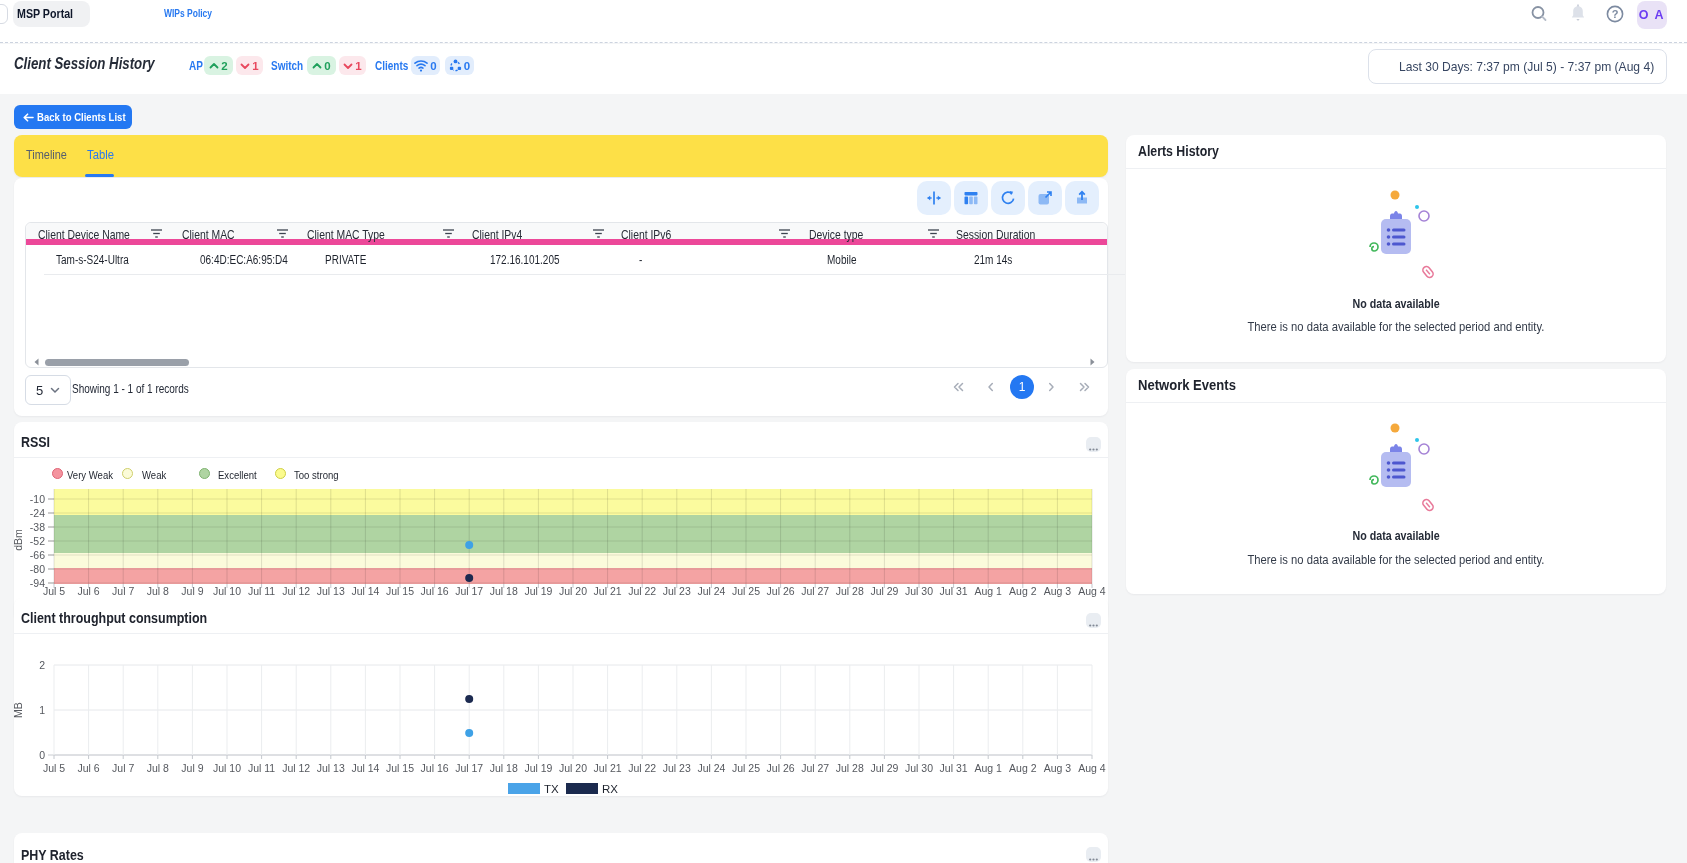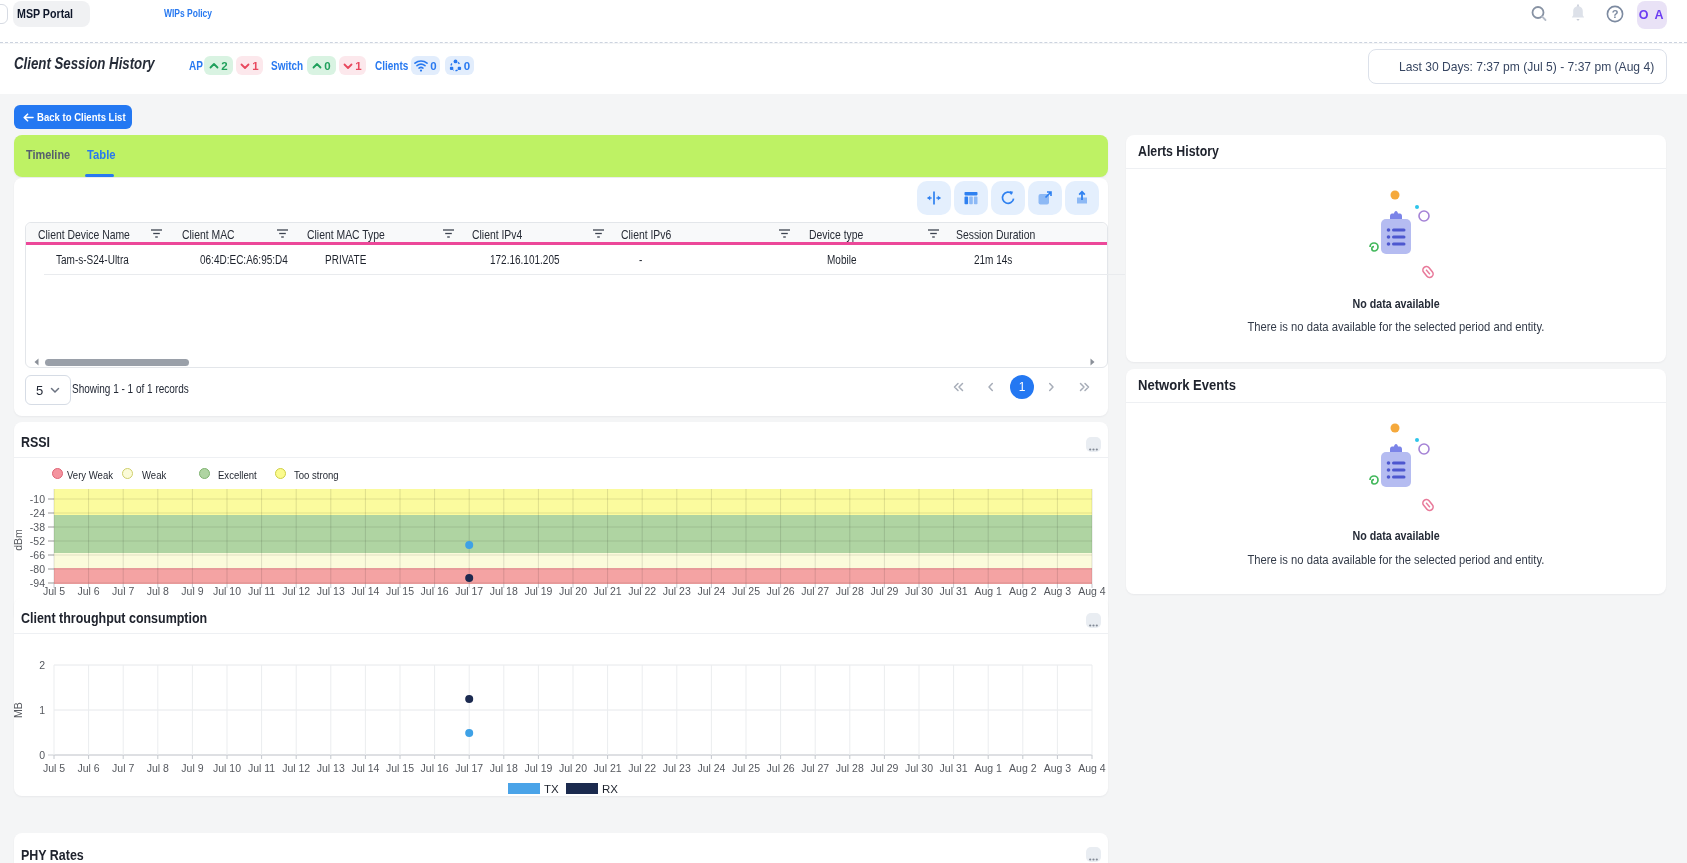--- a/index.html
+++ b/index.html
@@ -13,29 +13,29 @@
 #avatar { position:absolute; left:1637px; top:1px; width:30px; height:28px; background:#e9e2f6; border-radius:8px; color:#6c3df2; font-size:12.5px; font-weight:bold; text-align:center; line-height:28px; letter-spacing:1.5px; }
 #titlebar { position:absolute; left:0; top:44px; width:1687px; height:50px; background:#fff; }
 #pagetitle { position:absolute; left:14px; top:10px; font-size:17px; font-weight:bold; color:#252b37;font-style:italic; }
 .entlabel { position:absolute; top:15px; font-size:12.5px; font-weight:bold; color:#2879f0; }
 .pill { position:absolute; top:12px; height:19px; border-radius:6px; font-size:11.5px; font-weight:bold; display:flex; align-items:center; justify-content:center; gap:2px; }
 .pill.green { background:#d9f3e2; color:#1fa05c; }
 .pill.pink { background:#fce8ec; color:#e8485e; }
 .pill.blue { background:#e2edfc; color:#2879f0; }
 #datebox { position:absolute; left:1368px; top:5px; width:299px; height:35px; background:#fff; border:1px solid #dce1ea; border-radius:8px; font-size:13.5px; color:#374662; line-height:33px; padding-left:30px; white-space:nowrap; }
 #backbtn { position:absolute; left:14px; top:105px; width:118px; height:24px; background:#2478f2; border-radius:6px; color:#fff; font-size:11.5px; font-weight:bold; line-height:24px; padding-left:9px; white-space:nowrap; }
-#tabscard { position:absolute; left:14px; top:135px; width:1094px; height:42px; background:#bef264; border-radius:8px; box-shadow:0 1px 2px rgba(16,24,40,.05);font-weight:bold; }
+#tabscard { position:absolute; left:14px; top:135px; width:1094px; height:42px; background:#fde047; border-radius:8px; box-shadow:0 1px 2px rgba(16,24,40,.05); }
 .card { position:absolute; background:#fff; border-radius:8px; box-shadow:0 1px 2px rgba(16,24,40,.05); }
 .cardhead { position:absolute; left:0; top:0; width:100%; height:36px; border-bottom:1px solid #eef0f3; }
 .cardtitle { position:absolute; left:7px; top:12px; font-size:14px; font-weight:bold; color:#20242e; }
 .menubtn { position:absolute; left:1072px; top:15px; width:15px; height:15px; background:#e9edf2; border-radius:5px; text-align:center; }
 .menubtn svg { margin-top:5px; }
 .tbtn { position:absolute; top:3px; width:34px; height:34px; background:#e4effd; border-radius:10px; display:flex; align-items:center; justify-content:center; }
 #tblbox { position:absolute; left:11px; top:44px; width:1083px; height:146px; border:1px solid #e3e6ea; border-radius:6px; }
-#thead { position:absolute; left:0; top:0; width:100%; height:22px; background:#f8f9fa; border-bottom:3px solid #ec4899; border-radius:6px 6px 0 0; }
+#thead { position:absolute; left:0; top:0; width:100%; height:22px; background:#f8f9fa; border-bottom:6px solid #ec4899; border-radius:6px 6px 0 0; }
 .th { position:absolute; top:4px; font-size:13px; color:#272c36; transform-origin:0 50%; transform:scaleX(0.8); white-space:nowrap; }
 .fico { position:absolute; top:5px; }
 #trow { position:absolute; left:18px; top:22px; width:100%; height:30px; border-bottom:1px solid #e9ebee; }
 .td { position:absolute; top:8px; font-size:12.5px; color:#1d222c; transform-origin:0 50%; transform:scaleX(0.8); white-space:nowrap; }
 #pagesize { position:absolute; left:11px; top:197px; width:46px; height:30px; border:1px solid #d6dce5; border-radius:6px; font-size:13px; color:#232936; display:flex; align-items:center; justify-content:center; }
 .lgdot { position:absolute; width:11px; height:11px; border-radius:50%; border:1px solid; }
 .lgtxt { position:absolute; top:47px; font-size:11.5px; color:#1f242e; transform-origin:0 50%; transform:scaleX(0.83); white-space:nowrap; }
 .nodata-illu { position:absolute; left:210px; width:120px; height:110px; }
 .nodata-t1 { position:absolute; left:0; width:100%; text-align:center; font-size:13.5px; font-weight:bold; color:#252b37; }
 .nodata-t2 { position:absolute; left:0; width:100%; text-align:center; font-size:13px; color:#333b49; }

